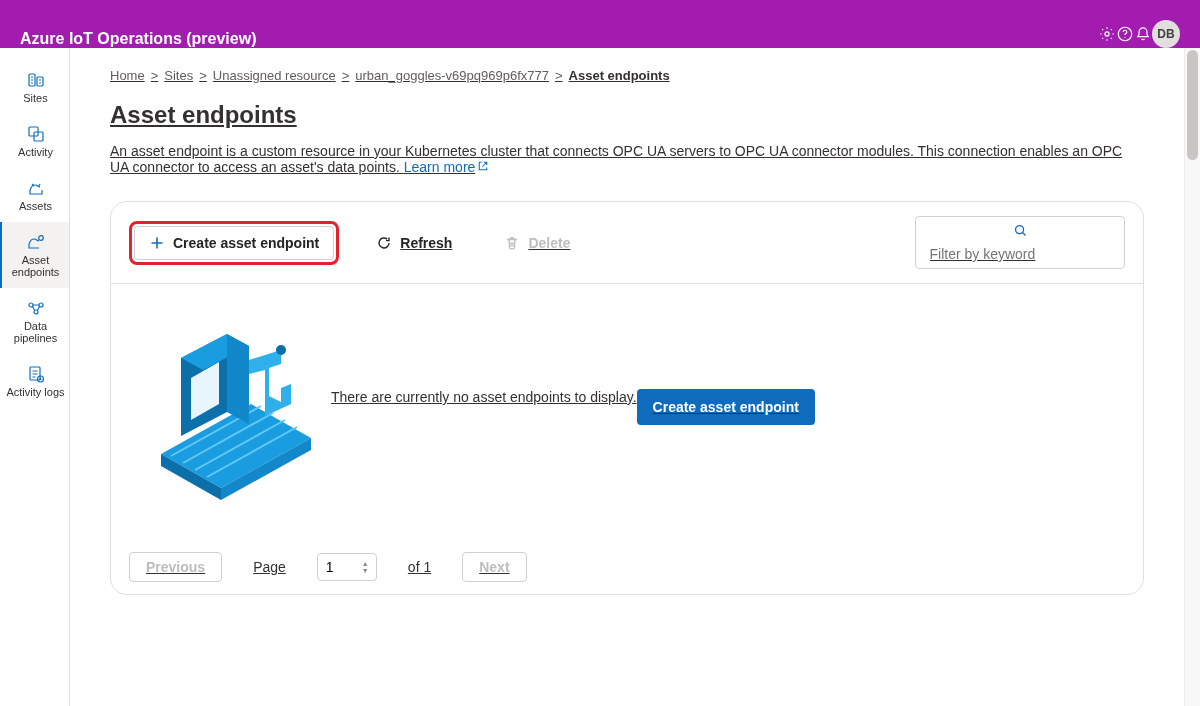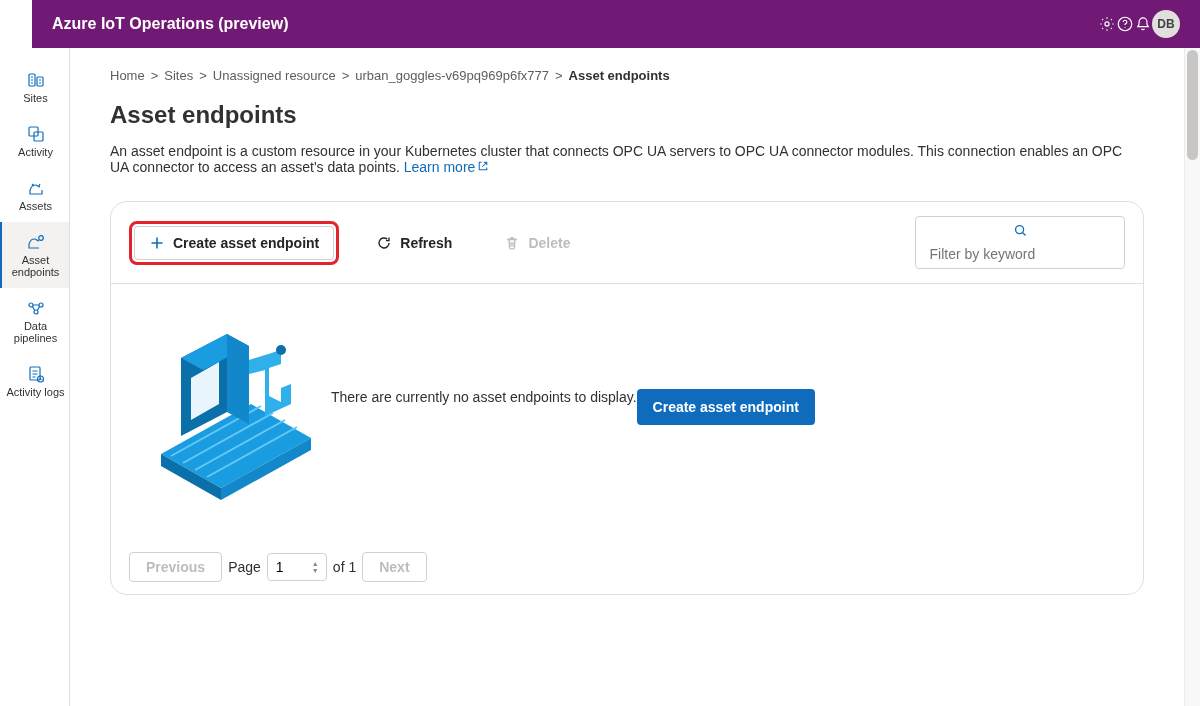--- a/index.html
+++ b/index.html
@@ -1,35 +1,35 @@
 <!DOCTYPE html>
 <html><head>
 <meta charset="utf-8">
 <style>
   * { box-sizing: border-box; margin: 0; padding: 0; font-family: "Segoe UI", -apple-system, BlinkMacSystemFont, sans-serif; }
   html, body { height: 100%; width: 100%; }
   body { display: flex; flex-direction: column; background: #fff; color: #323130; overflow: hidden; }
 
   
-  .header { background: #701a75; color: #fff; height: 48px; display: flex; align-items: center; padding: 0 20px; margin-left: 32px; }
+  .header { background: #a21caf; color: #fff; height: 48px; display: flex; align-items: flex-end; padding: 0 20px; }
   .header-title { font-size: 16px; font-weight: 600; flex: 1; }
   .header-icons { display: flex; align-items: center; }
   .header-icon { width: 18px; height: 18px; color: #fff; cursor: pointer; display: flex; align-items: center; justify-content: center; }
   .avatar { width: 28px; height: 28px; border-radius: 50%; background: #e1dfdd; color: #424242; font-size: 12px; font-weight: 600; display: flex; align-items: center; justify-content: center; cursor: pointer; }
 
   
   .shell { flex: 1; display: flex; min-height: 0; }
   .sidebar { width: 70px; border-right: 1px solid #e1dfdd; display: flex; flex-direction: column; padding-top: 12px; }
   .side-item { display: flex; flex-direction: column; align-items: center; gap: 2px; padding: 10px 2px; font-size: 11px; line-height: 12px; text-align: center; color: #323130; cursor: pointer; border-left: 2px solid transparent; }
   .side-item.active { border-left: 2px solid #0f6cbd; background: #f3f2f1; }
   .side-icon { width: 20px; height: 20px; display: flex; align-items: center; justify-content: center; color: #0f6cbd; }
   .side-item span.label { max-width: 64px; }
 
   
-  .main-wrap { flex: 1; display: flex; }
+  .main-wrap { flex: 1; display: flex; text-decoration: underline; }
   .main { flex: 1; padding: 20px 40px 24px 40px; overflow: hidden; }
   .scroll { width: 16px; background: #f8f8f8; border-left: 1px solid #edebe9; position: relative; }
   .scroll-thumb { position: absolute; left: 2px; right: 2px; top: 2px; height: 110px; background: #c8c6c4; border-radius: 6px; }
 
   
   .crumbs { font-size: 13px; color: #605e5c; display: flex; flex-wrap: wrap; gap: 6px; margin-bottom: 18px; }
   .crumbs a { color: #605e5c; text-decoration: none; cursor: pointer; }
   .crumbs .sep { color: #605e5c; }
   .crumbs .current { color: #323130; font-weight: 600; }
 
@@ -55,21 +55,21 @@
   .search input { border: none; outline: none; font-size: 14px; flex: 1; color: #323130; background: transparent; }
   .search .ico { width: 15px; height: 15px; color: #0f6cbd; }
 
   
   .empty { display: flex; flex-direction: row; align-items: center; padding: 20px 20px 30px; }
   .empty-ill { width: 200px; height: 200px; margin-bottom: 6px; }
   .empty-text { font-size: 14px; color: #323130; margin-bottom: 20px; }
   .btn-primary { background: #0f6cbd; color: #fff; border: none; font-size: 14px; font-weight: 600; padding: 10px 16px; border-radius: 4px; cursor: pointer; }
 
   
-  .pager { display: flex; align-items: center; gap: 6px; padding: 12px 18px; font-size: 14px; }
+  .pager { display: flex; align-items: center; gap: 31px; padding: 12px 18px; font-size: 14px; }
   .pg-btn { border: 1px solid #d1d1d1; background: #fff; color: #bdbdbd; padding: 6px 16px; border-radius: 4px; font-size: 14px; font-weight: 600; cursor: default; }
   .pg-input { width: 60px; padding: 5px 8px; border: 1px solid #d1d1d1; border-radius: 4px; font-size: 14px; position: relative; }
   .pg-input input { border: none; outline: none; width: 100%; font-size: 14px; background: transparent; }
   .spinner { position: absolute; right: 4px; top: 2px; bottom: 2px; width: 10px; display: flex; flex-direction: column; justify-content: center; color: #8a8886; font-size: 7px; line-height: 7px; }
 </style>
 </head>
 <body>
 
 <div class="header">
   <div class="header-title">Azure IoT Operations (preview)</div>

